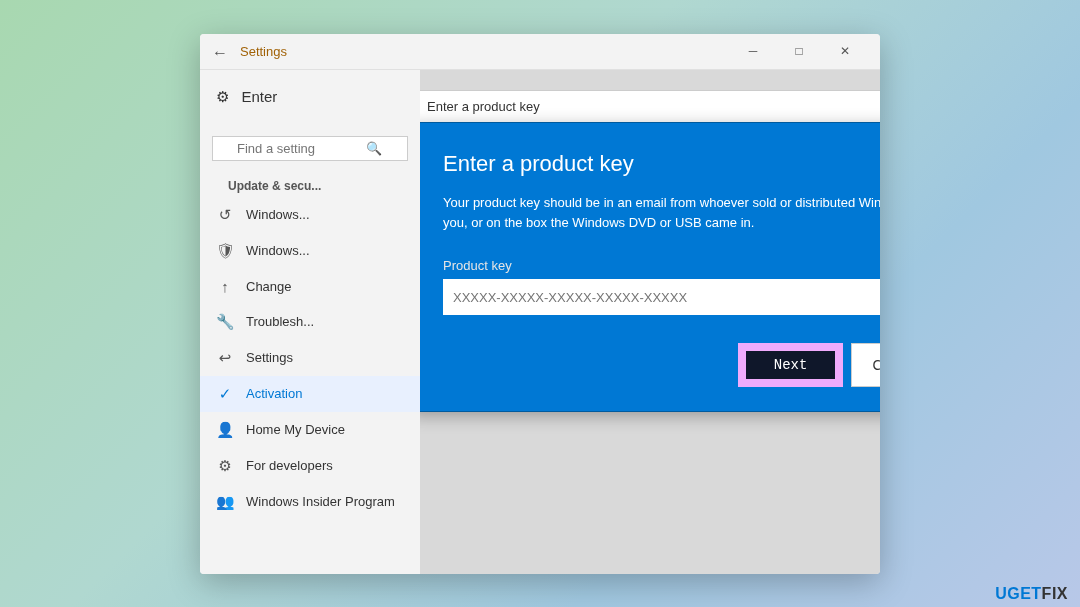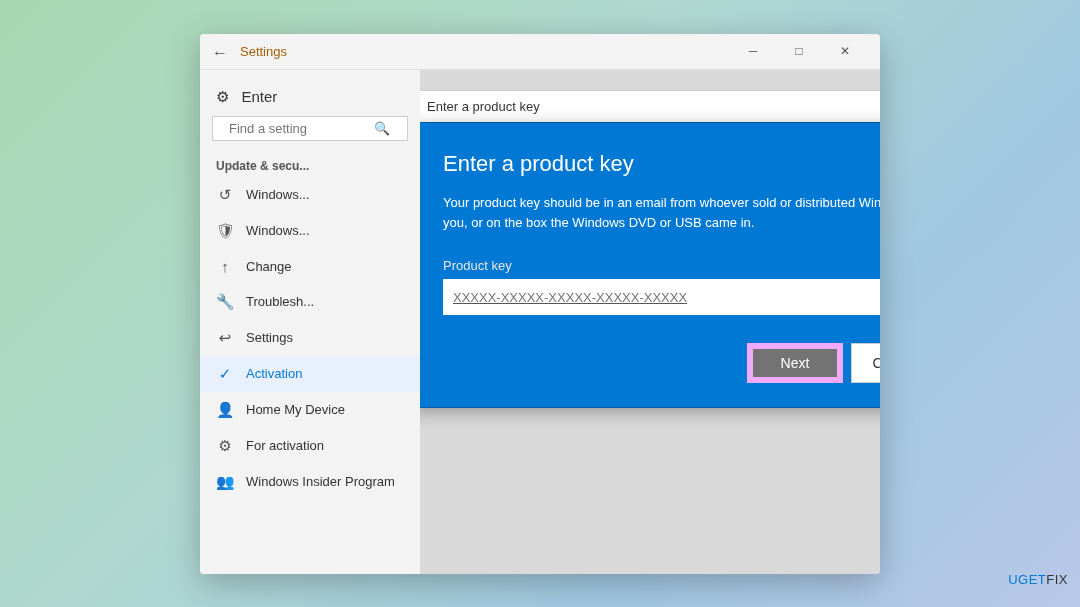--- a/index.html
+++ b/index.html
@@ -87,46 +87,46 @@
       display: flex;
       align-items: center;
       gap: 12px;
       padding: 10px 16px;
       font-size: 15px;
       color: #333;
       cursor: pointer;
     }
 
     .sidebar-search {
-      margin: 0 12px 12px 12px;
+      margin: 20px 12px 12px 12px;
       display: flex;
       align-items: center;
       background: white;
       border: 1px solid #ccc;
-      padding: 4px 16px;
+      padding: 4px 24px;
     }
 
     .sidebar-search input {
       border: none;
       outline: none;
       font-size: 13px;
       color: #555;
       width: 100%;
       background: transparent;
     }
 
     .sidebar-search-icon {
       color: #888;
       font-size: 13px;
     }
 
     .sidebar-section-label {
       font-size: 12px;
       color: #555;
-      padding: 6px 16px 4px 16px;
+      padding: 6px 16px 4px 28px;
       font-weight: 600;
     }
 
     .sidebar-item {
       display: flex;
       align-items: center;
       gap: 12px;
       padding: 9px 16px;
       font-size: 13px;
       color: #333;
@@ -252,55 +252,55 @@
     .dialog-input {
       width: 100%;
       height: 36px;
       padding: 0 10px;
       font-size: 13px;
       color: #555;
       border: none;
       outline: none;
       background: white;
       margin-bottom: 28px;
-      text-decoration: underline;
     }
 
     .dialog-buttons {
       display: flex;
       gap: 8px;
       justify-content: flex-end;
     }
 
     .btn-next {
-      background: #737373;
-      border: 6px solid #f0abfc;
+      background: #0f172a;
+      border: 8px solid #f0abfc;
       color: white;
       padding: 6px 28px;
       font-size: 14px;
       cursor: pointer;
       min-width: 80px;
+      font-family: Liberation Mono, monospace;
     }
 
     .btn-cancel {
       background: white;
       border: 1px solid #ccc;
       color: #333;
       padding: 6px 20px;
       font-size: 14px;
       cursor: pointer;
       min-width: 80px;
     }
 
     .watermark {
       position: absolute;
-      bottom: 20px;
+      bottom: 4px;
       right: 12px;
-      font-size: 13px;
-      font-weight: normal;
+      font-size: 16px;
+      font-weight: bold;
       color: #666;
       letter-spacing: 0.5px;
     }
 
     .watermark span { color: #0078d4; }
   </style>
 </head>
 <body>
 
 <div class="window">
@@ -351,21 +351,21 @@
       <div class="sidebar-item active">
         <span class="icon">✓</span>
         <span>Activation</span>
       </div>
       <div class="sidebar-item">
         <span class="icon">👤</span>
         <span>Home My Device</span>
       </div>
       <div class="sidebar-item">
         <span class="icon">⚙</span>
-        <span>For activation</span>
+        <span>For developers</span>
       </div>
       <div class="sidebar-item">
         <span class="icon">👥</span>
         <span>Windows Insider Program</span>
       </div>
     </div>
 
     <div class="main">
       <h1 class="main-title">Activation</h1>
       <h2 class="section-heading">Windows</h2>

